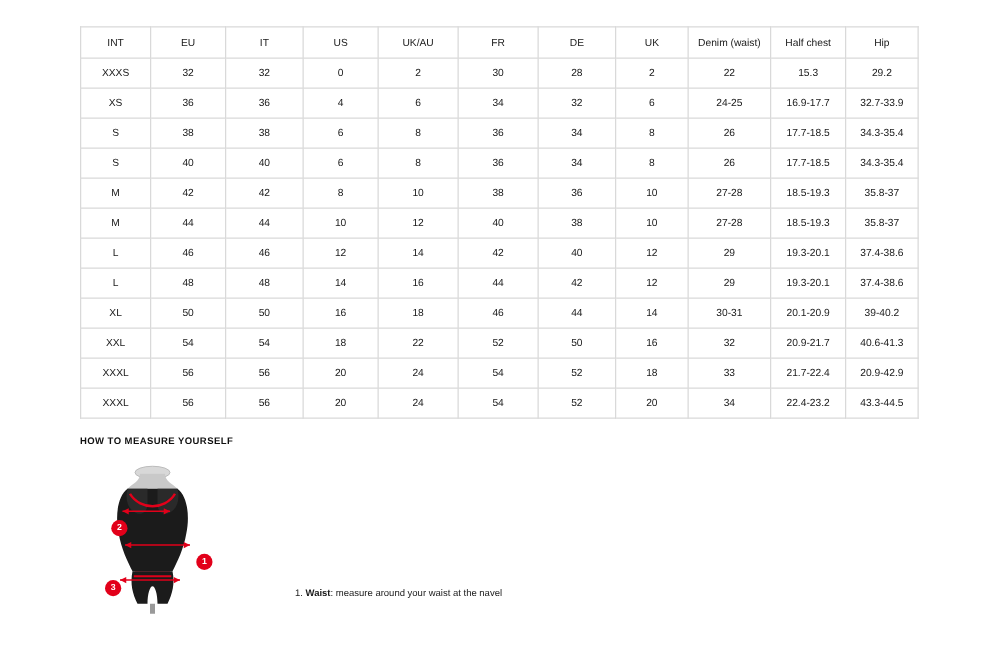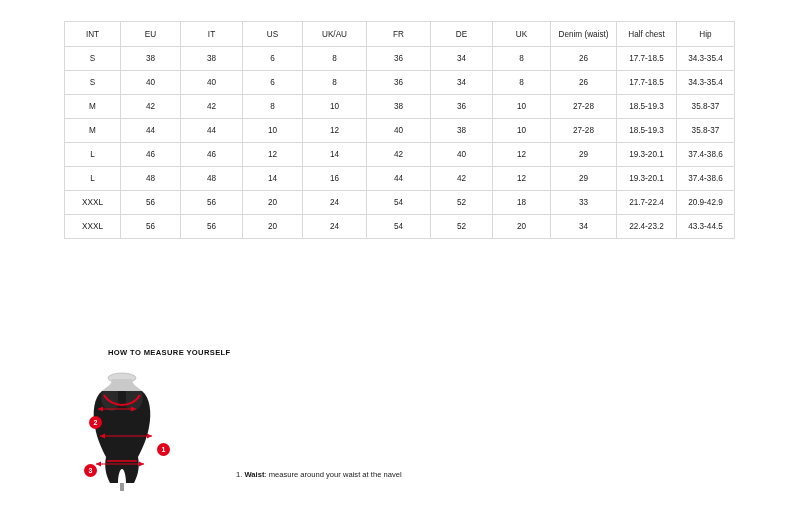--- a/index.html
+++ b/index.html
@@ -68,21 +68,20 @@
     left: 64px;
     top: 348px;
     width: 680px;
   }
   .howto-title {
     font-size: 7.6px;
     font-weight: bold;
     letter-spacing: 0.35px;
     color: #111;
     margin-bottom: 12px;
-    margin-left: 44px;
   }
   .howto-body {
     position: relative;
     display: flex;
     align-items: flex-end;
   }
   .figure {
     position: relative;
     width: 120px;
     height: 125px;
@@ -146,20 +145,46 @@
           <th>FR</th>
           <th>DE</th>
           <th>UK</th>
           <th>Denim (waist)</th>
           <th>Half chest</th>
           <th>Hip</th>
         </tr>
       </thead>
       <tbody>
         <tr>
+          <td>XXXS</td>
+          <td>32</td>
+          <td>32</td>
+          <td>0</td>
+          <td>2</td>
+          <td>30</td>
+          <td>28</td>
+          <td>2</td>
+          <td>22</td>
+          <td>15.3</td>
+          <td>29.2</td>
+        </tr>
+        <tr>
+          <td>XS</td>
+          <td>36</td>
+          <td>36</td>
+          <td>4</td>
+          <td>6</td>
+          <td>34</td>
+          <td>32</td>
+          <td>6</td>
+          <td>24-25</td>
+          <td>16.9-17.7</td>
+          <td>32.7-33.9</td>
+        </tr>
+        <tr>
           <td>S</td>
           <td>38</td>
           <td>38</td>
           <td>6</td>
           <td>8</td>
           <td>36</td>
           <td>34</td>
           <td>8</td>
           <td>26</td>
           <td>17.7-18.5</td>
@@ -224,20 +249,46 @@
           <td>14</td>
           <td>16</td>
           <td>44</td>
           <td>42</td>
           <td>12</td>
           <td>29</td>
           <td>19.3-20.1</td>
           <td>37.4-38.6</td>
         </tr>
         <tr>
+          <td>XL</td>
+          <td>50</td>
+          <td>50</td>
+          <td>16</td>
+          <td>18</td>
+          <td>46</td>
+          <td>44</td>
+          <td>14</td>
+          <td>30-31</td>
+          <td>20.1-20.9</td>
+          <td>39-40.2</td>
+        </tr>
+        <tr>
+          <td>XXL</td>
+          <td>54</td>
+          <td>54</td>
+          <td>18</td>
+          <td>22</td>
+          <td>52</td>
+          <td>50</td>
+          <td>16</td>
+          <td>32</td>
+          <td>20.9-21.7</td>
+          <td>40.6-41.3</td>
+        </tr>
+        <tr>
           <td>XXXL</td>
           <td>56</td>
           <td>56</td>
           <td>20</td>
           <td>24</td>
           <td>54</td>
           <td>52</td>
           <td>18</td>
           <td>33</td>
           <td>21.7-22.4</td>

